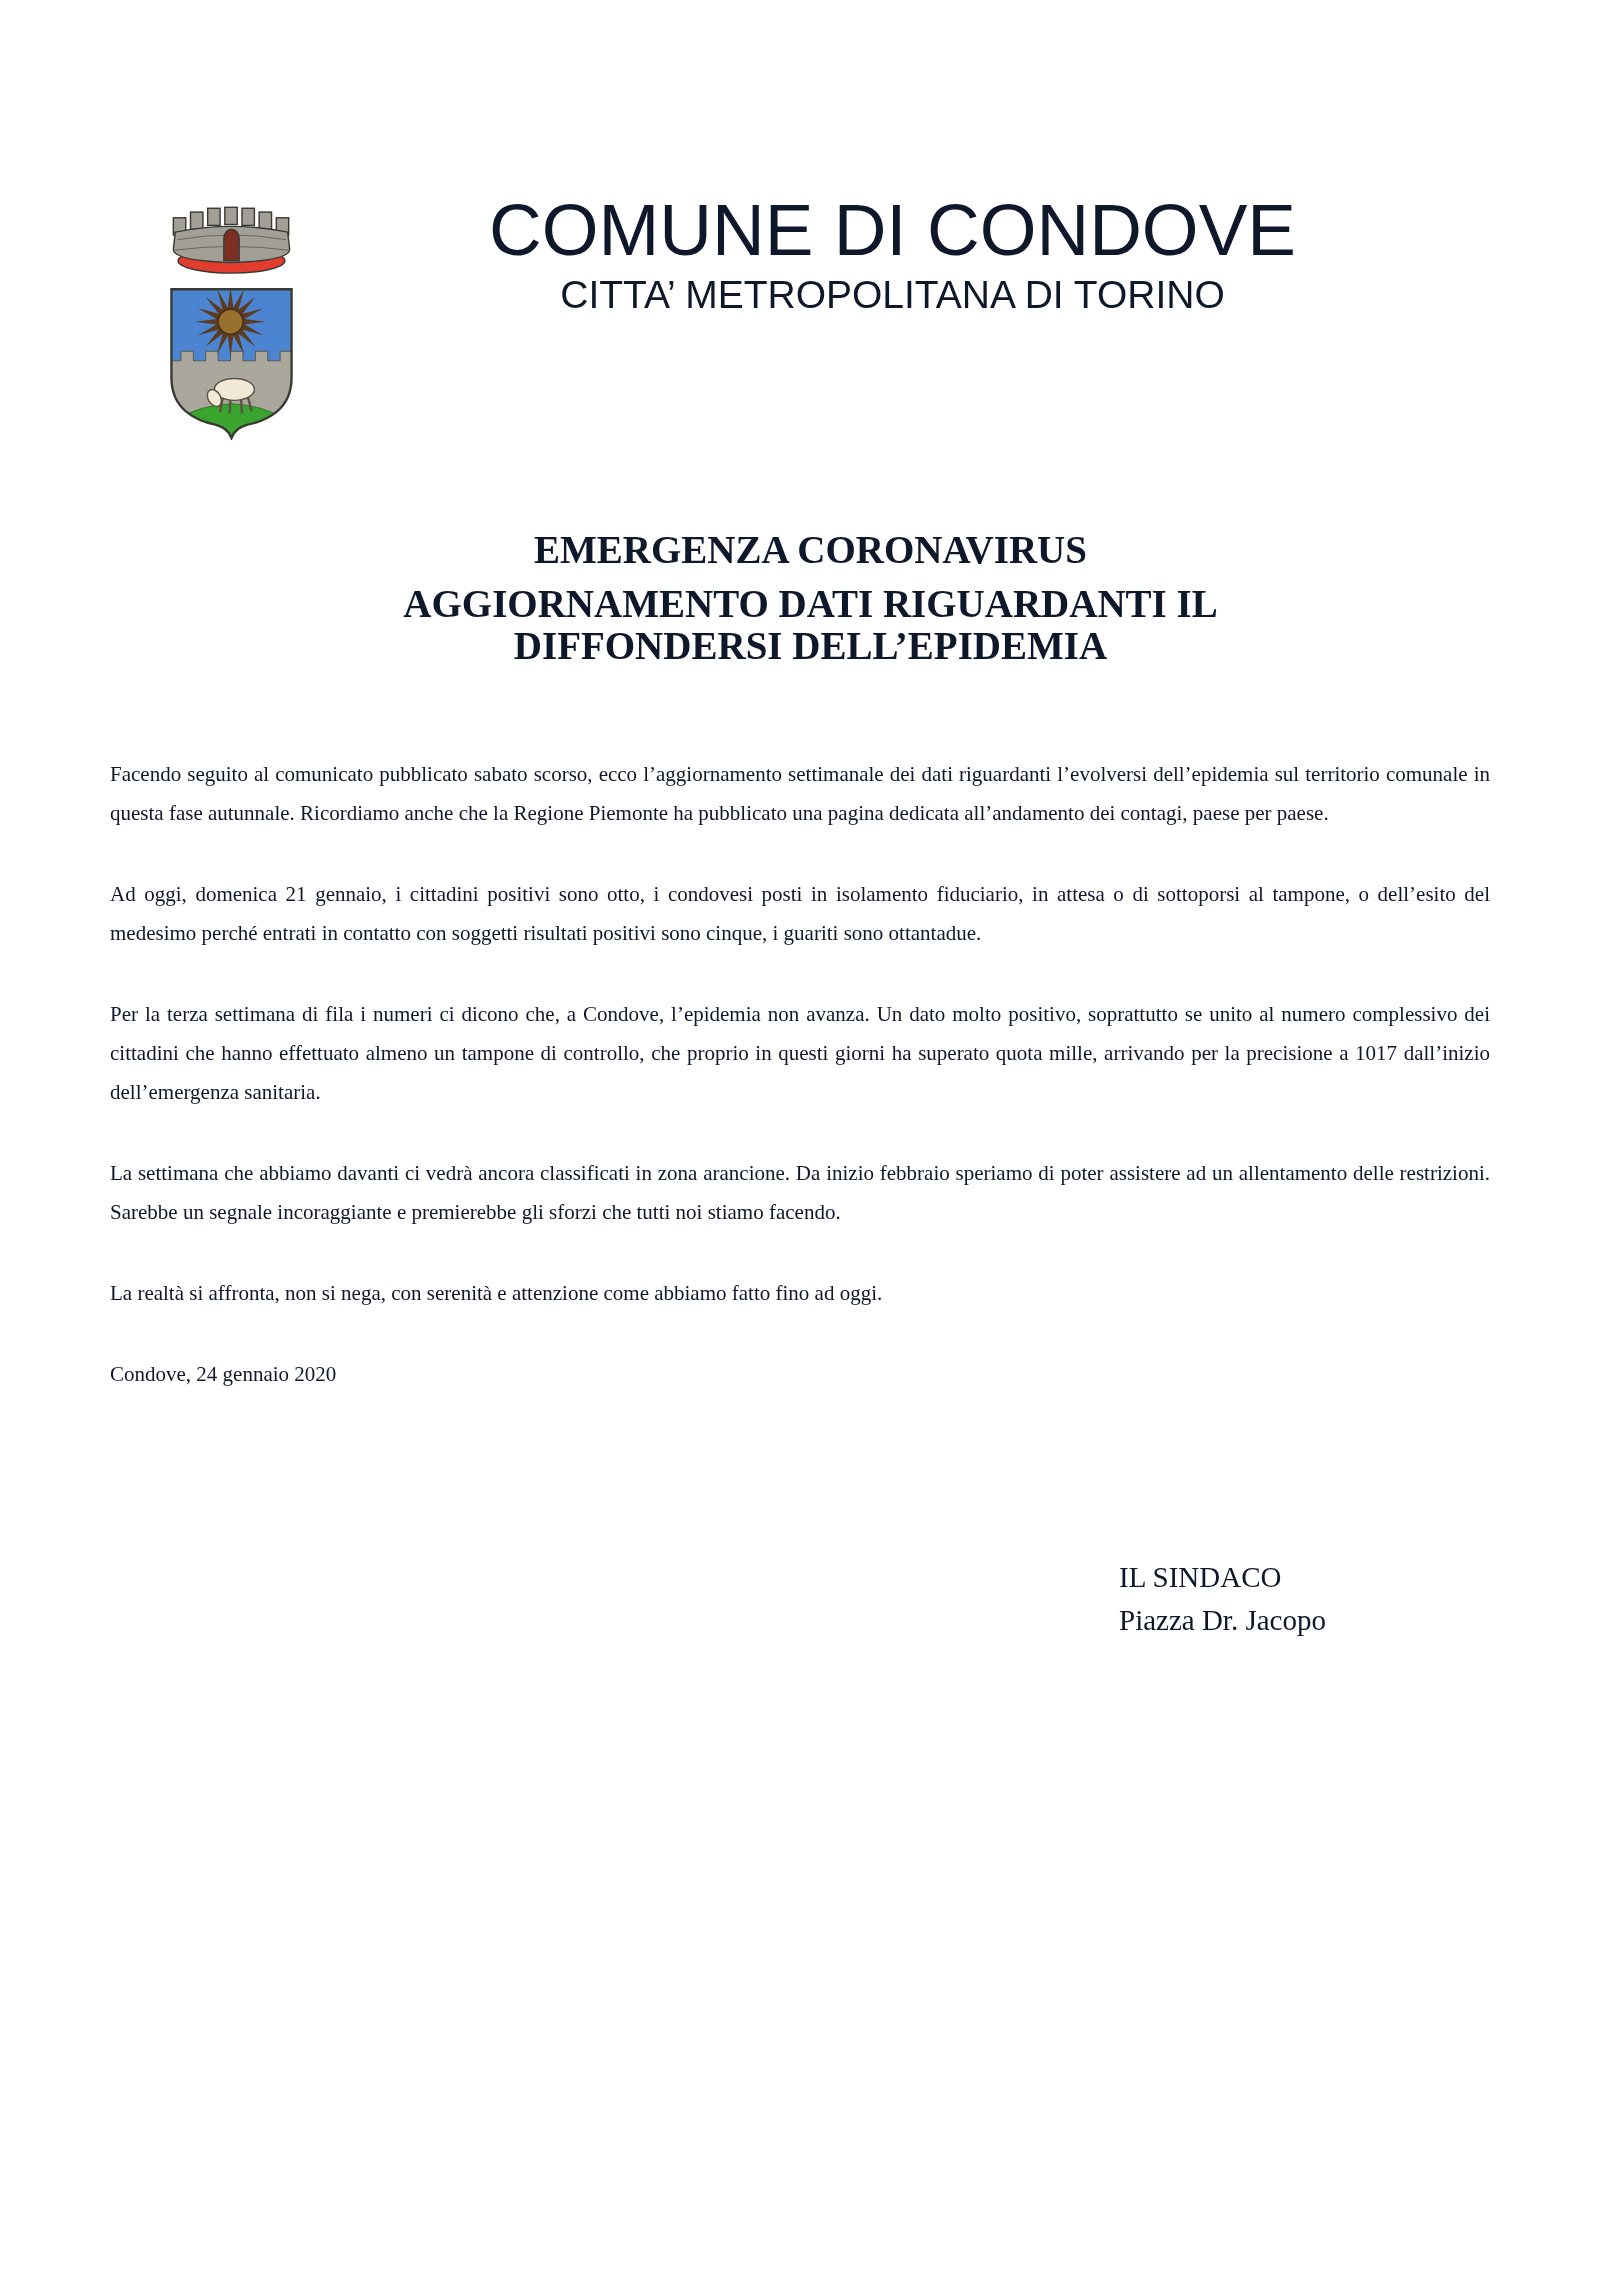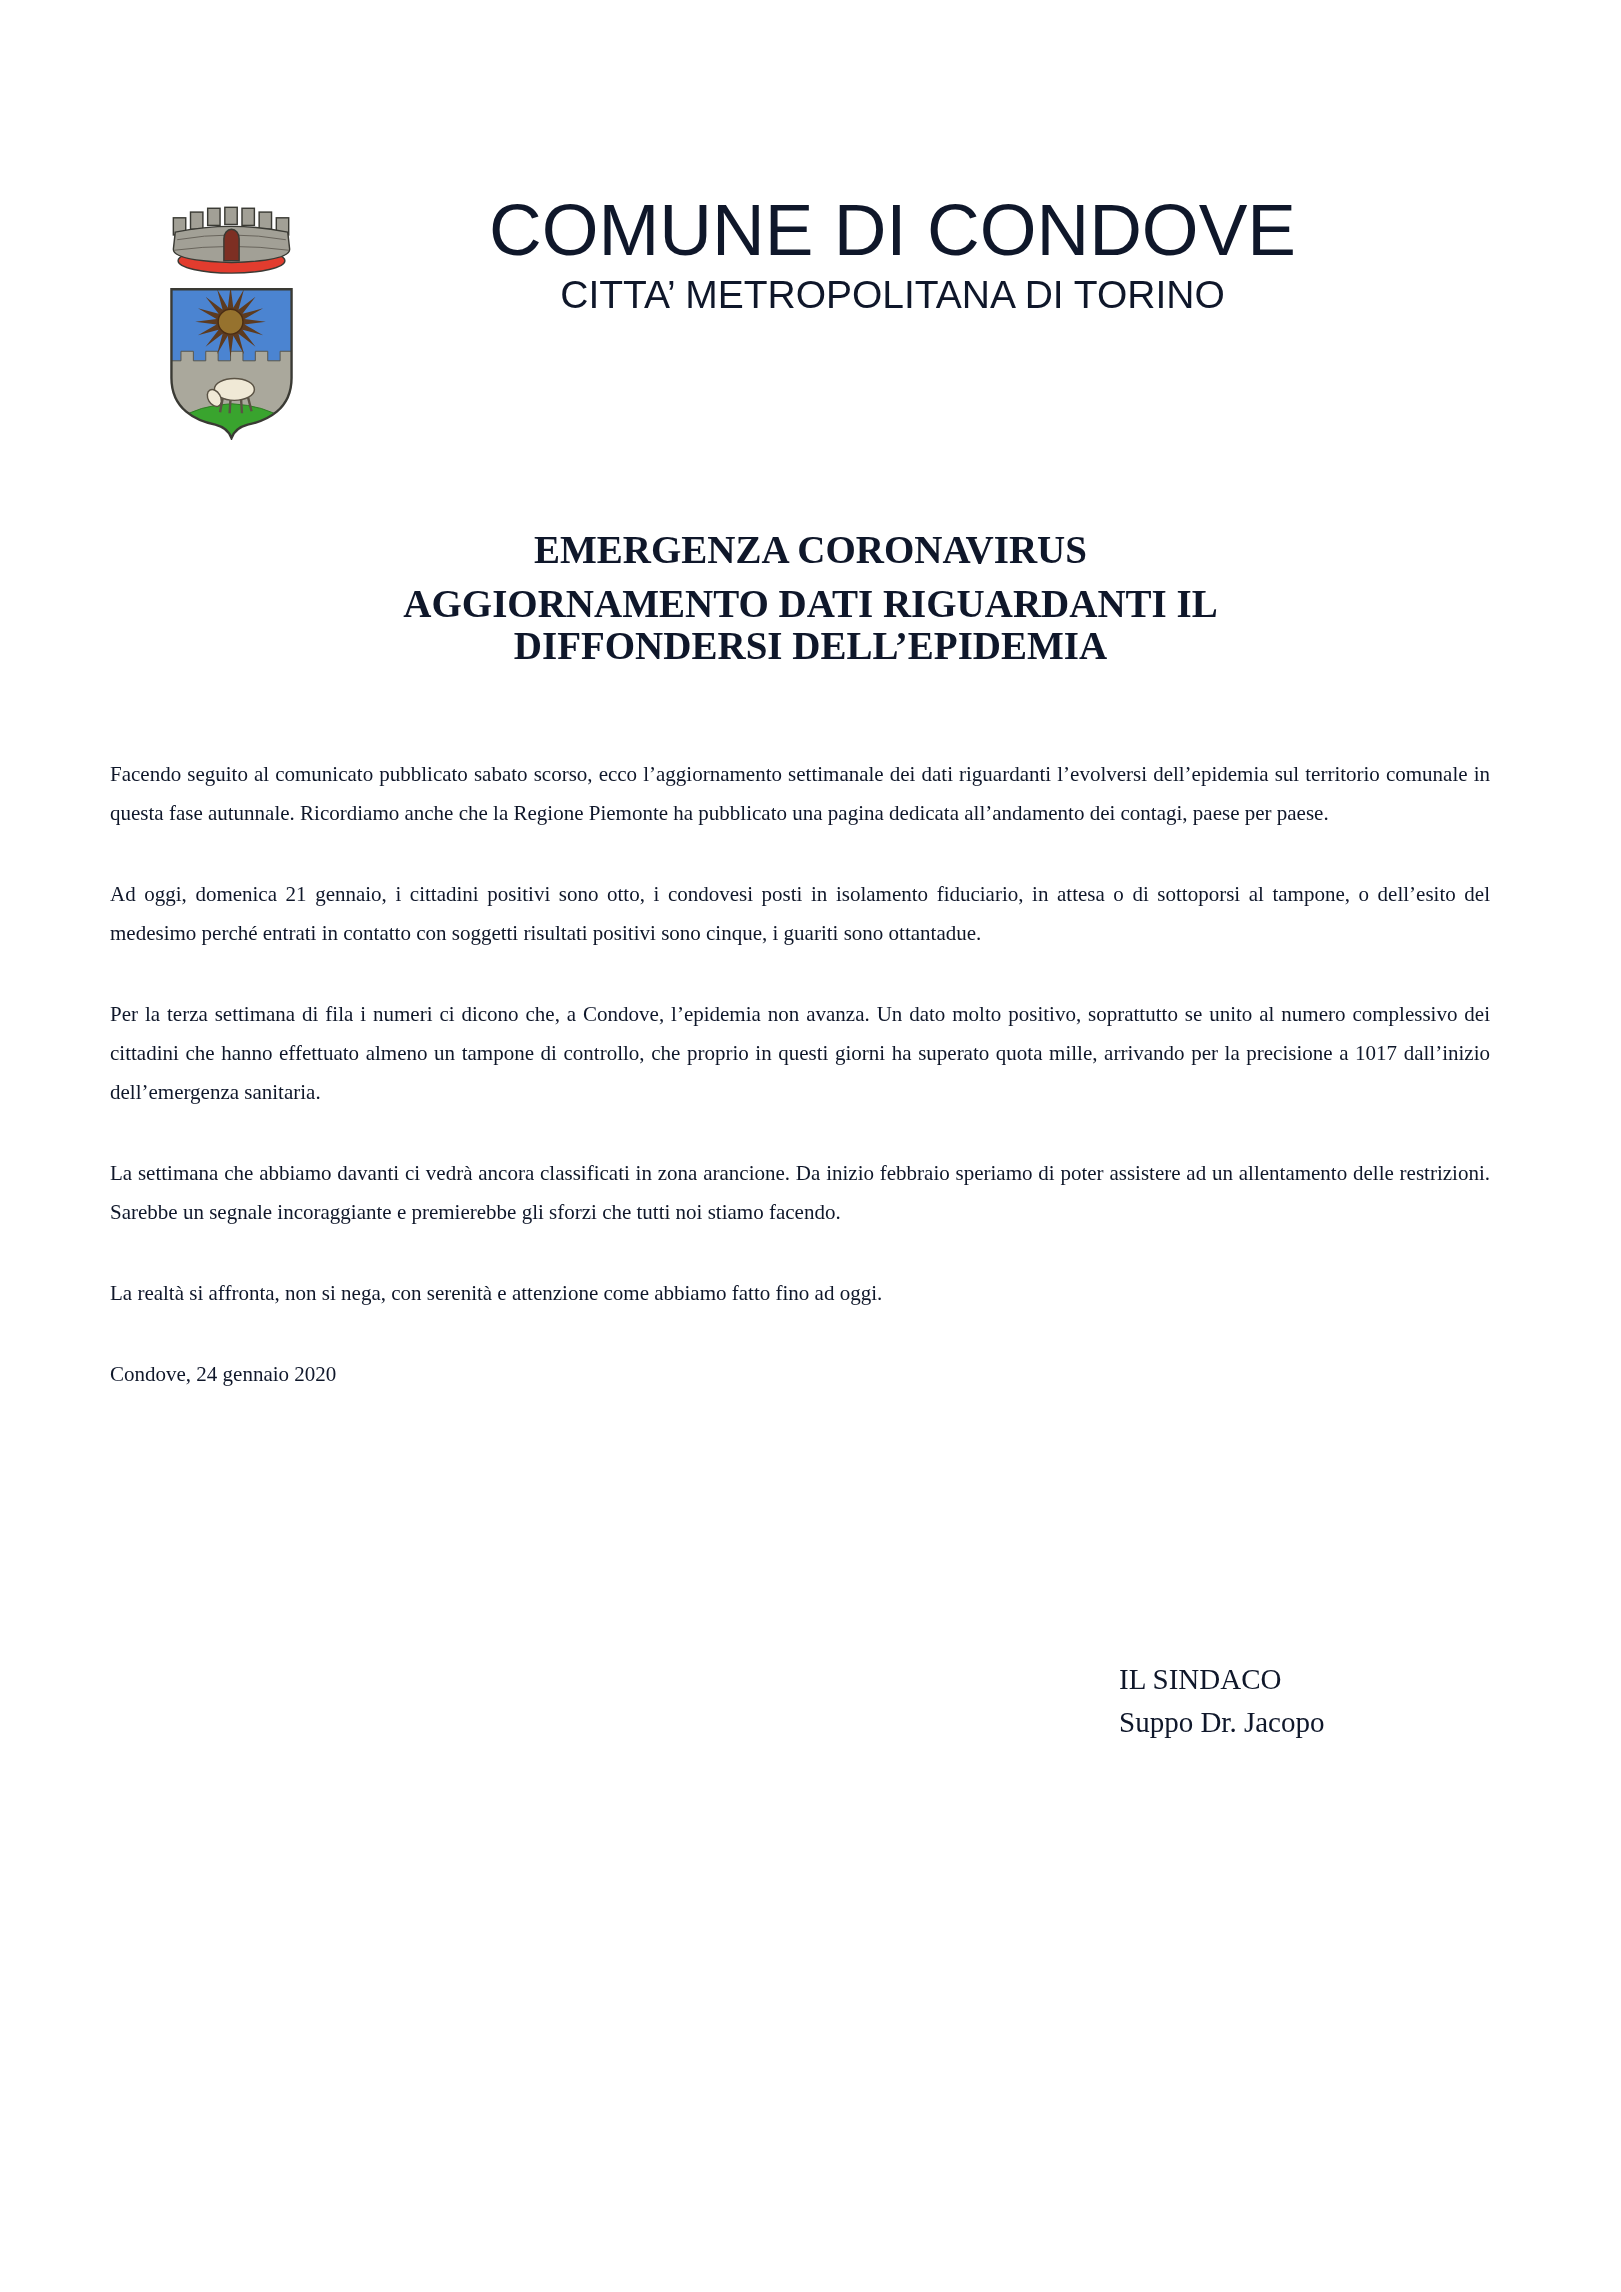--- a/index.html
+++ b/index.html
@@ -75,21 +75,21 @@
     line-height: 39px;
     text-align: justify;
   }
   .body-text p { margin: 0 0 42px 0; }
   .body-text p.dateline { text-align: left; }
 
   
   .signature {
     position: absolute;
     left: 1119px;
-    top: 1658px;
+    top: 1556px;
     font-size: 29px;
     line-height: 43px;
     text-align: left;
   }
 </style>
 </head>
 <body>
 
 <div class="page">
 
@@ -157,17 +157,17 @@
     <p>Facendo seguito al comunicato pubblicato sabato scorso, ecco l’aggiornamento settimanale dei dati riguardanti l’evolversi dell’epidemia sul territorio comunale in questa fase autunnale. Ricordiamo anche che la Regione Piemonte ha pubblicato una pagina dedicata all’andamento dei contagi, paese per paese.</p>
     <p>Ad oggi, domenica 21 gennaio, i cittadini positivi sono otto, i condovesi posti in isolamento fiduciario, in attesa o di sottoporsi al tampone, o dell’esito del medesimo perché entrati in contatto con soggetti risultati positivi sono cinque, i guariti sono ottantadue.</p>
     <p>Per la terza settimana di fila i numeri ci dicono che, a Condove, l’epidemia non avanza. Un dato molto positivo, soprattutto se unito al numero complessivo dei cittadini che hanno effettuato almeno un tampone di controllo, che proprio in questi giorni ha superato quota mille, arrivando per la precisione a 1017 dall’inizio dell’emergenza sanitaria.</p>
     <p>La settimana che abbiamo davanti ci vedrà ancora classificati in zona arancione. Da inizio febbraio speriamo di poter assistere ad un allentamento delle restrizioni. Sarebbe un segnale incoraggiante e premierebbe gli sforzi che tutti noi stiamo facendo.</p>
     <p>La realtà si affronta, non si nega, con serenità e attenzione come abbiamo fatto fino ad oggi.</p>
     <p class="dateline">Condove, 24 gennaio 2020</p>
   </div>
 
   <div class="signature">
     <div>IL SINDACO</div>
-    <div>Suppo Dr. Jacopo</div>
+    <div>Piazza Dr. Jacopo</div>
   </div>
 
 </div>
 
 
 </body></html>

